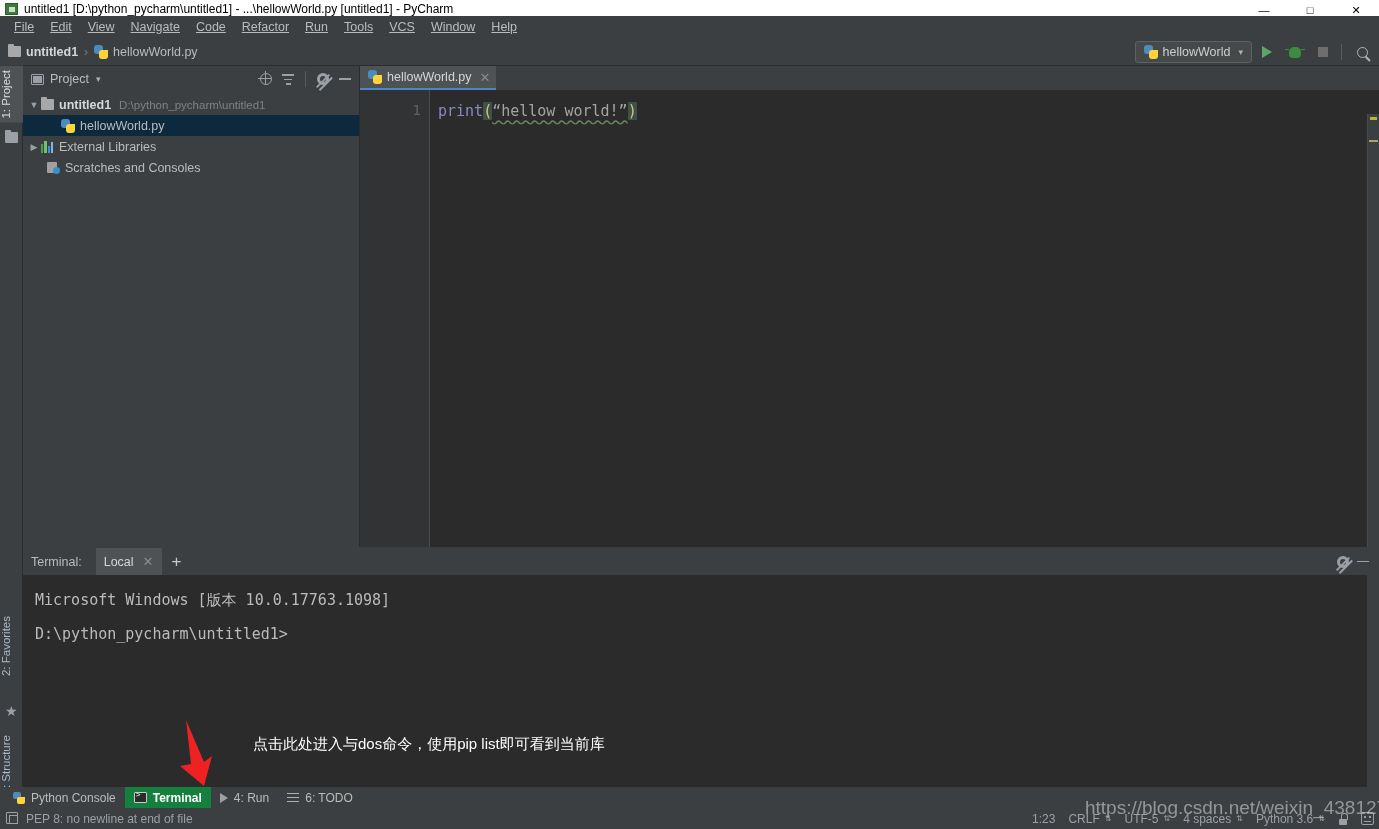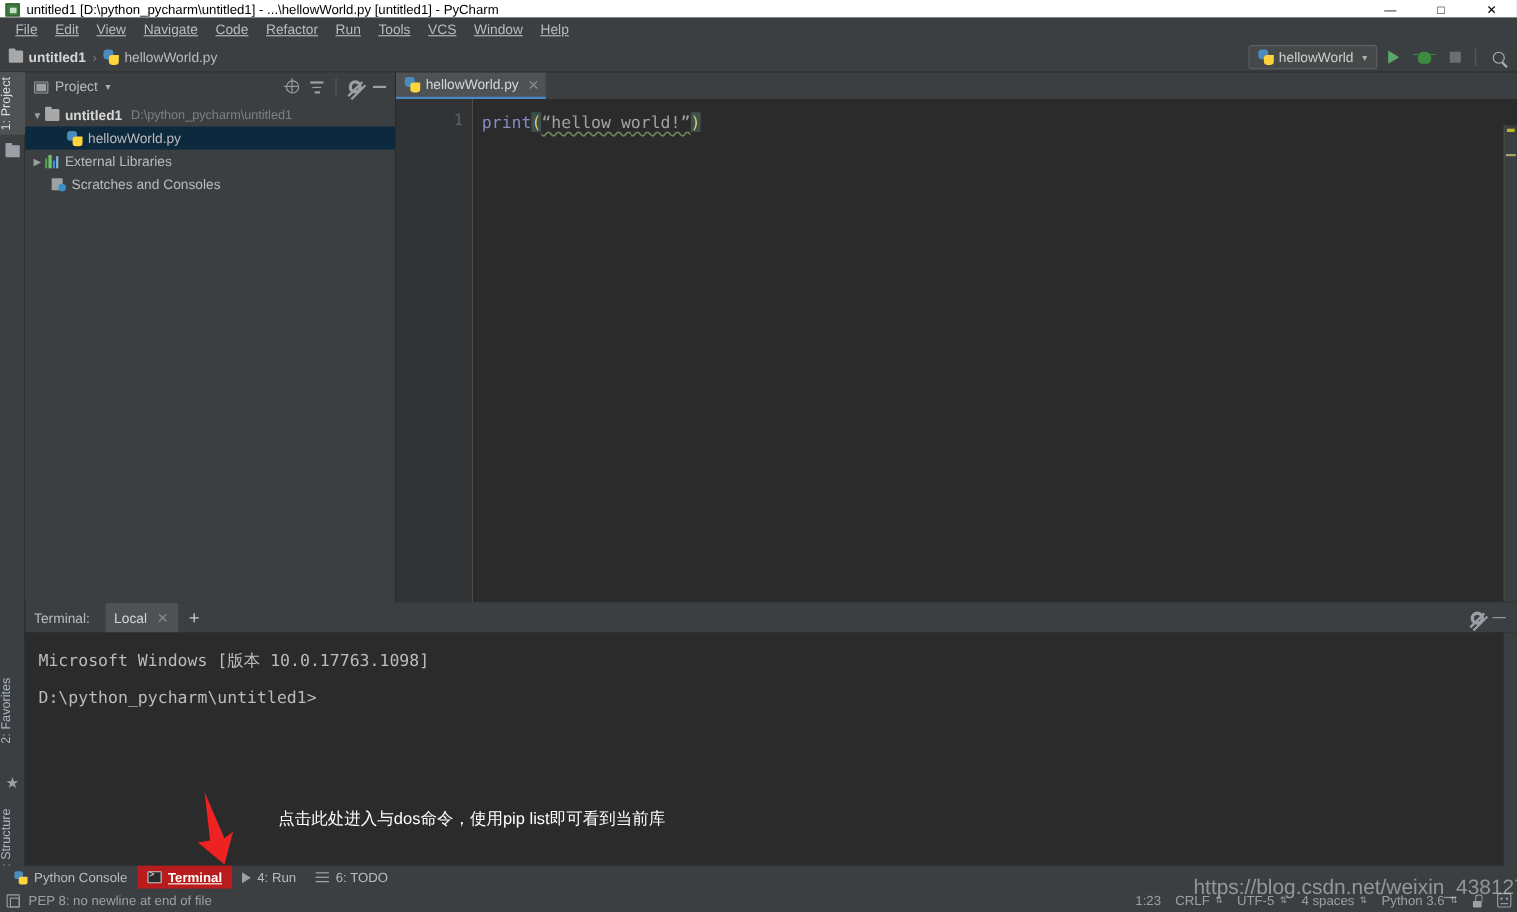--- a/index.html
+++ b/index.html
@@ -309,21 +309,21 @@
 
   
   .bottombar {
     position: absolute; left: 0; top: 787px; width: 1379px; height: 21px;
     background: #3c3f41; display: flex; align-items: center; padding-left: 4px;
   }
   .bb-item {
     display: flex; align-items: center; height: 21px; padding: 0 9px;
     color: #bbbbbb; font-size: 12px; white-space: nowrap;
   }
-  .bb-item.active { background: #b91c1c; color: #ffffff; font-weight: bold; text-decoration: underline; }
+  .bb-item.active { background: #15803d; color: #ffffff; font-weight: bold; }
   .bb-item .bico { margin-right: 6px; display:flex; align-items:center; }
   .pyconsole-ico {
     width: 12px; height: 12px; position: relative;
   }
   .pyconsole-ico:before {
     content:""; position:absolute; left:0; top:0; width:8px; height:7px;
     background:#4b8bbe; border-radius:2px 2px 0 2px;
   }
   .pyconsole-ico:after {
     content:""; position:absolute; left:4px; top:5px; width:8px; height:7px;
@@ -343,21 +343,21 @@
   .todo-ico { width: 12px; height: 10px; position: relative; }
   .todo-ico i {
     position:absolute; left:0; width:12px; height:1.5px; background:#b0b0b0; display:block;
   }
 
   
   .statusbar {
     position: absolute; left: 0; top: 808px; width: 1379px; height: 21px;
     background: #3c3f41; display: flex; align-items: center; padding-left: 6px;
   }
-  .sb-left { display: flex; align-items: center; color: #9aa0a6; font-size: 12px; }
+  .sb-left { display: flex; color: #9aa0a6; font-size: 12px; }
   .pep-ico {
     width: 12px; height: 12px; border: 1.4px solid #9aa0a6; border-radius: 1px;
     margin-right: 8px; position: relative;
   }
   .pep-ico:after {
     content:""; position:absolute; left:2px; top:2px; width:7px; height:7px;
     border:1.2px solid #9aa0a6;
   }
   .sb-right {
     margin-left: auto; display: flex; align-items: center; gap: 3px;

